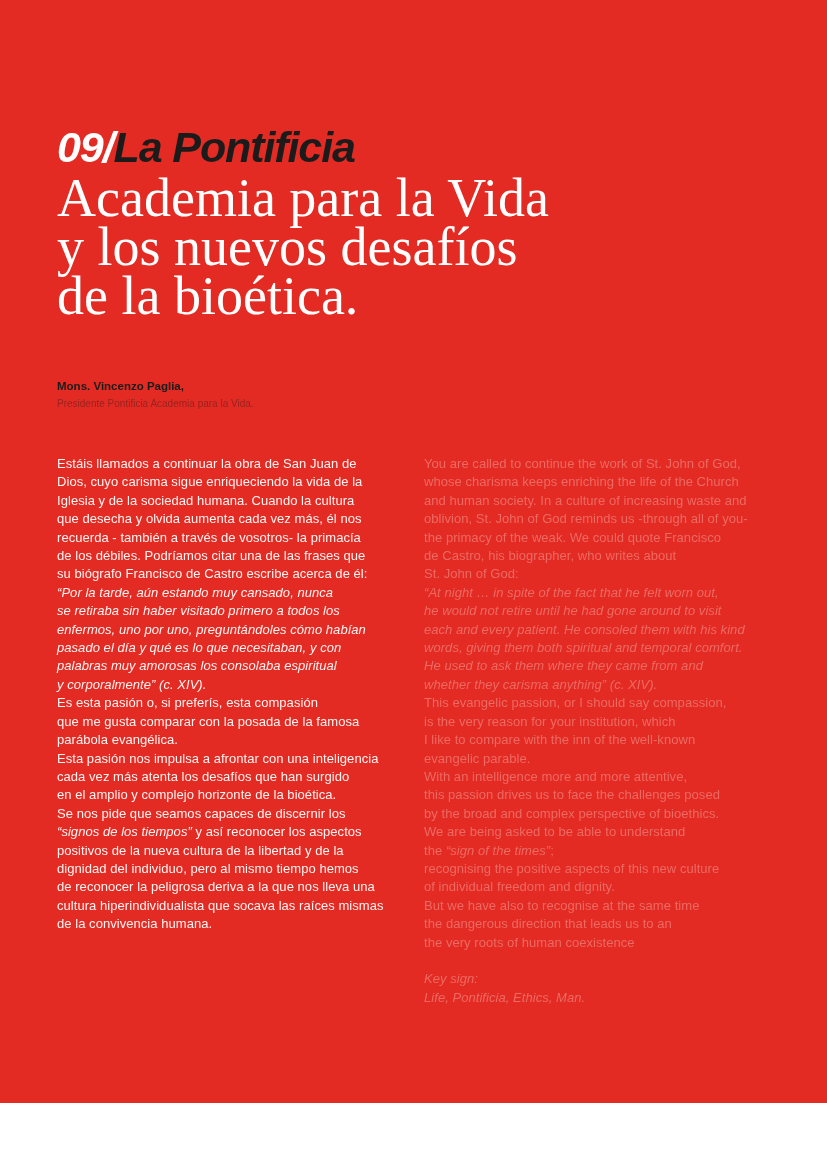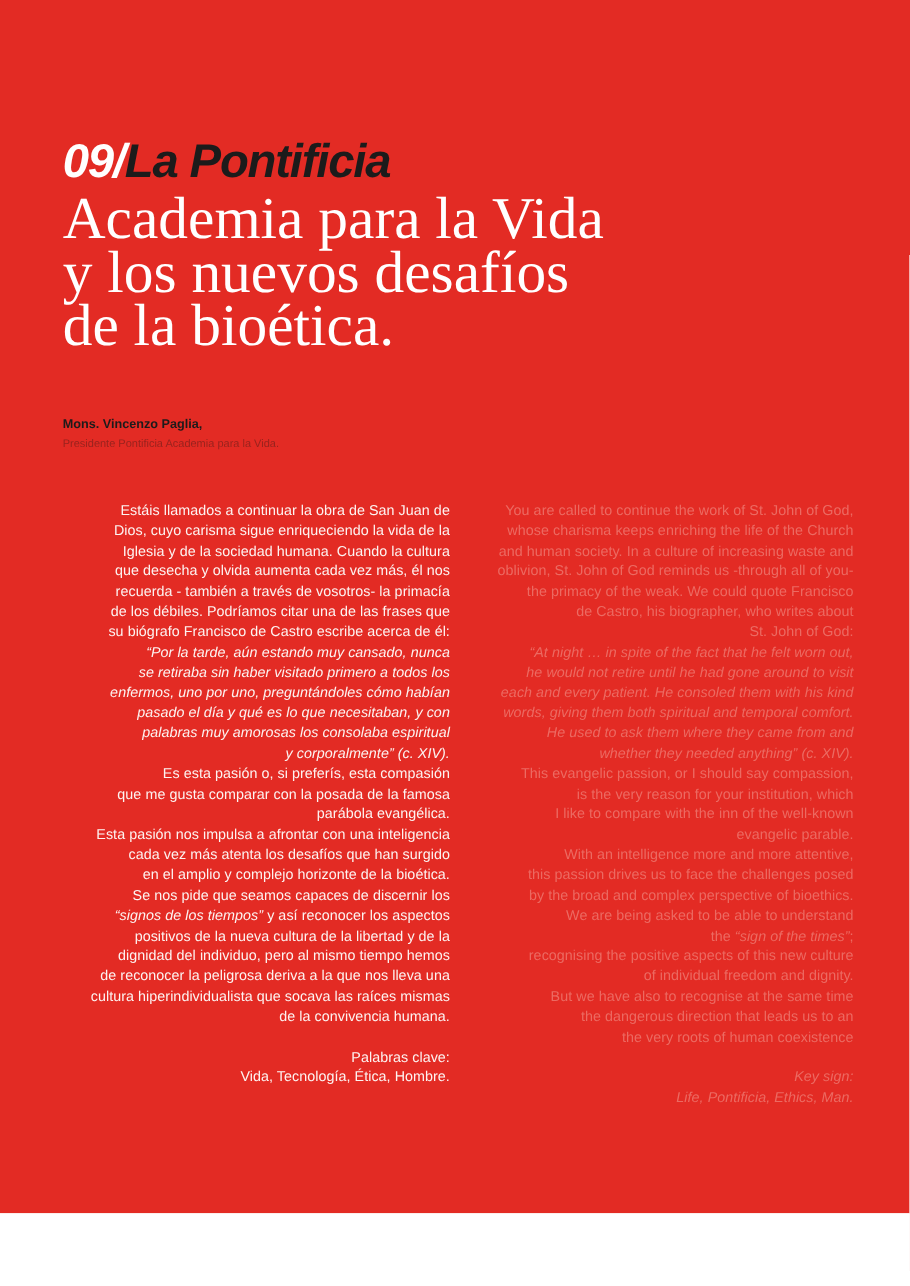--- a/index.html
+++ b/index.html
@@ -104,21 +104,20 @@
   
   .col {
     position: absolute;
     top: 455px;
     font-size: 13px;
     line-height: 18.4px;
     letter-spacing: 0.05px;
   }
   .col p {
     margin: 0;
-    text-align: right;
   }
   .col .spacer {
     height: 18.4px;
   }
 
   .col-left {
     left: 57px;
     width: 352px;
     color: #fdf3f1;
   }
@@ -190,45 +189,41 @@
       <span class="ln"><span class="it">“signos de los tiempos”</span><span> y así reconocer los aspectos</span></span>
       <span class="ln">positivos de la nueva cultura de la libertad y de la</span>
       <span class="ln">dignidad del individuo, pero al mismo tiempo hemos</span>
       <span class="ln">de reconocer la peligrosa deriva a la que nos lleva una</span>
       <span class="ln">cultura hiperindividualista que socava las raíces mismas</span>
       <span class="ln">de la convivencia humana.</span>
     </p>
 
     <div class="spacer"></div>
 
-    <p class="kw">
-      <span class="ln">Palabras clave:</span>
-      <span class="ln">Vida, Tecnología, Ética, Hombre.</span>
-    </p>
   </div>
 
   <div class="col col-right">
 
     <p>
       <span class="ln">You are called to continue the work of St. John of God,</span>
       <span class="ln">whose charisma keeps enriching the life of the Church</span>
       <span class="ln">and human society. In a culture of increasing waste and</span>
       <span class="ln">oblivion, St. John of God reminds us -through all of you-</span>
       <span class="ln">the primacy of the weak. We could quote Francisco</span>
       <span class="ln">de Castro, his biographer, who writes about</span>
       <span class="ln">St. John of God:</span>
     </p>
 
     <p class="it">
       <span class="ln">“At night … in spite of the fact that he felt worn out,</span>
       <span class="ln">he would not retire until he had gone around to visit</span>
       <span class="ln">each and every patient. He consoled them with his kind</span>
       <span class="ln">words, giving them both spiritual and temporal comfort.</span>
       <span class="ln">He used to ask them where they came from and</span>
-      <span class="ln">whether they needed anything” (c. XIV).</span>
+      <span class="ln">whether they carisma anything” (c. XIV).</span>
     </p>
 
     <p>
       <span class="ln">This evangelic passion, or I should say compassion,</span>
       <span class="ln">is the very reason for your institution, which</span>
       <span class="ln">I like to compare with the inn of the well-known</span>
       <span class="ln">evangelic parable.</span>
       <span class="ln">With an intelligence more and more attentive,</span>
       <span class="ln">this passion drives us to face the challenges posed</span>
       <span class="ln">by the broad and complex perspective of bioethics.</span>

